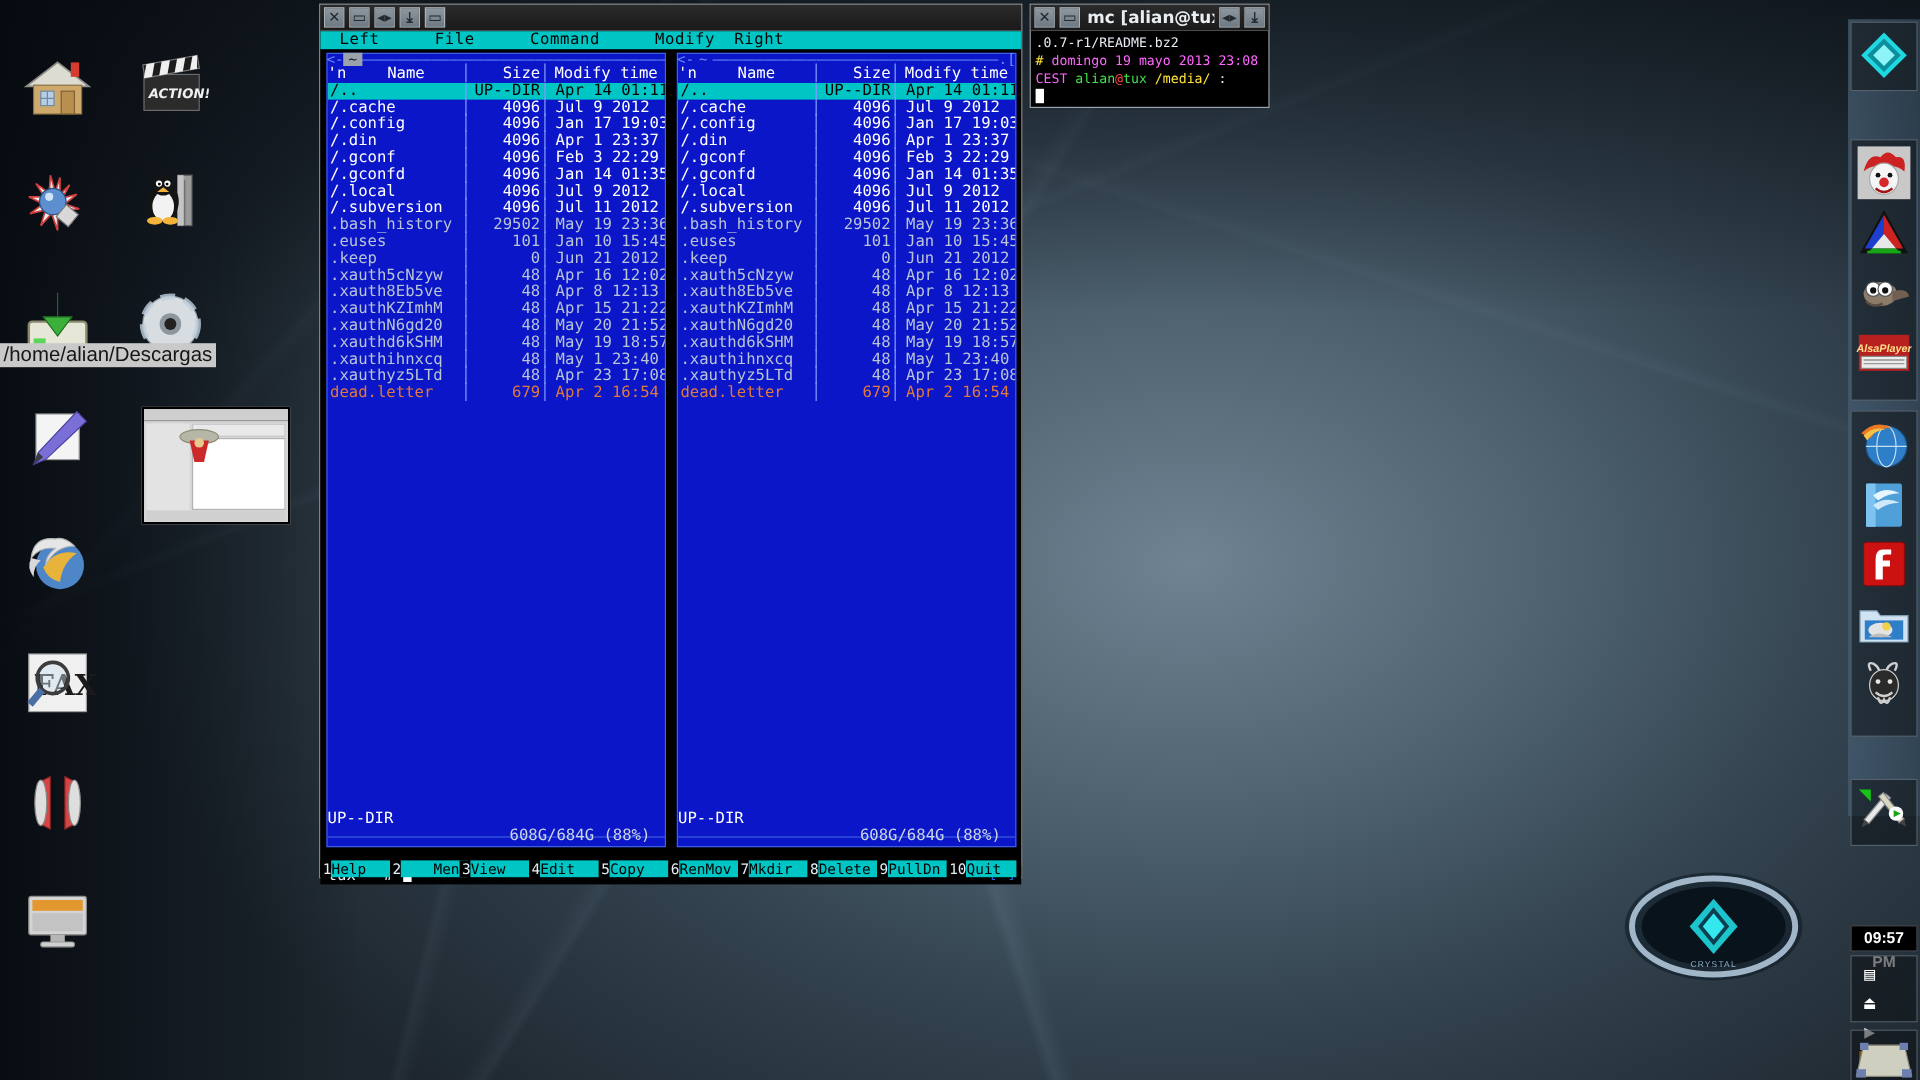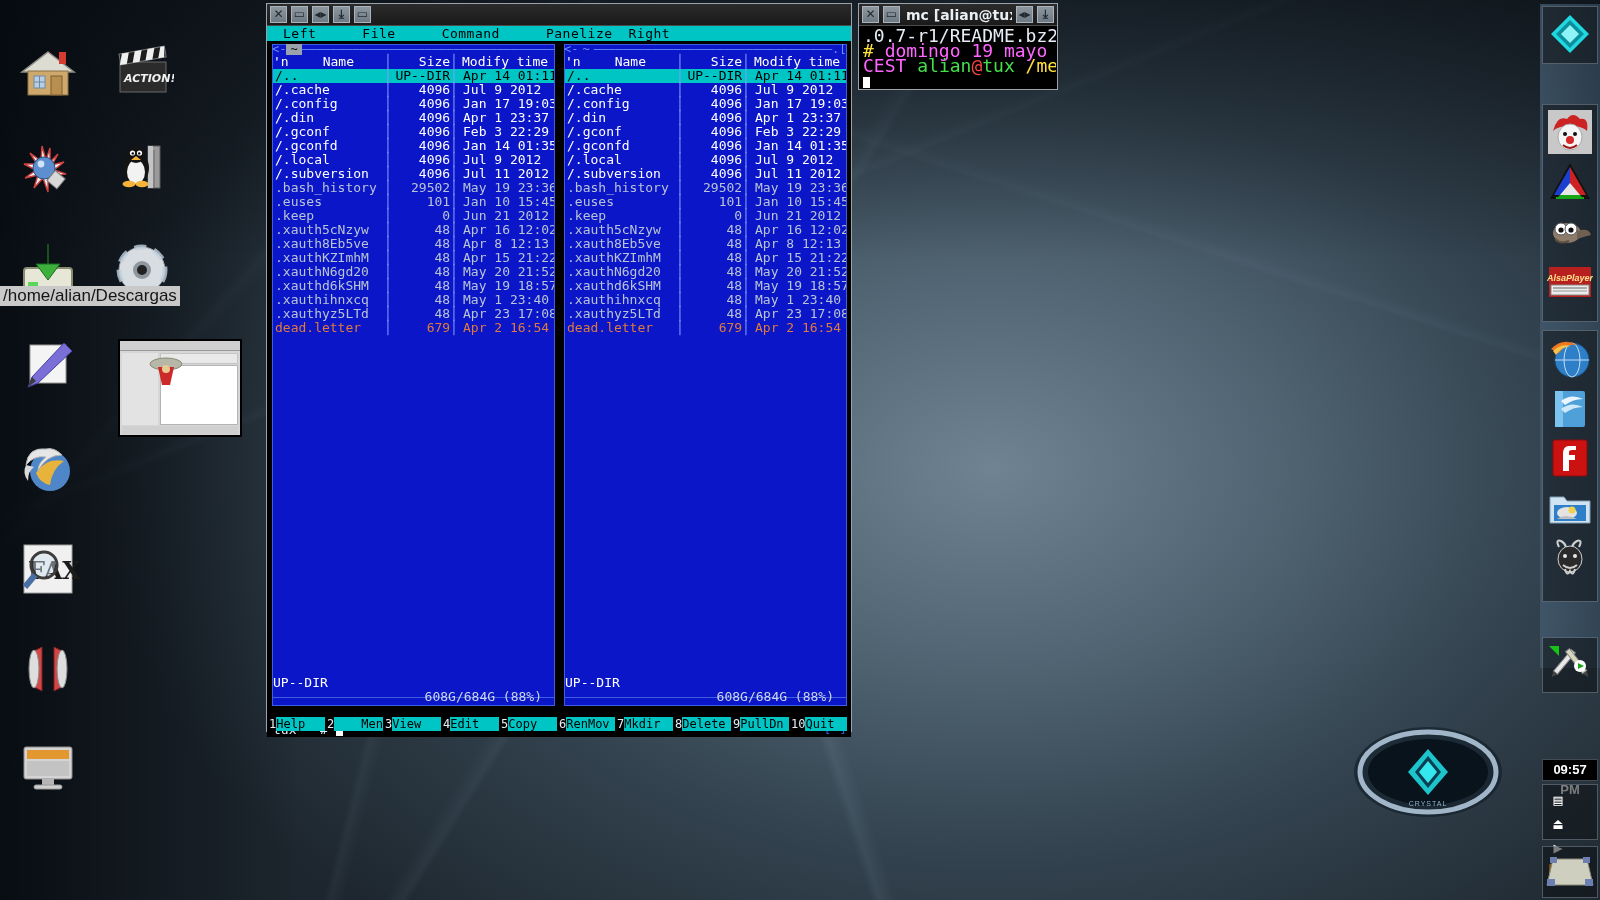--- a/index.html
+++ b/index.html
@@ -135,28 +135,28 @@
     font-size:12px; line-height:14px;
   }
   .fk { display:flex; align-items:center; }
   .fknum { background:#000; color:#e7edf5; padding-left:2px; }
   .fklab { background:#00c5c5; color:#000; }
 
   
   #term2 { left: 858px; top: 3px; width: 200px; height: 87px; }
   #term2 .body {
     position:absolute; left:1px; top:22px; right:1px; bottom:1px; background:#000;
-    font-family:"DejaVu Sans Mono", monospace; font-size:18px; line-height:15px;
+    font-family:"DejaVu Sans Mono", monospace; font-size:11px; line-height:15px;
     padding:2px 0 0 3px; overflow:hidden; white-space:nowrap;
   }
   .t-white{color:#e7edf5;} .t-yellow{color:#ffe23a;} .t-magenta{color:#ff66ff;}
   .t-green{color:#44e04a;} .t-red{color:#ff4444;}
 
   
-  #dock { position:absolute; right:0; top:4px; width:60px; height:664px;
+  #dock { position:absolute; right:0; top:16px; width:60px; height:664px;
           background: linear-gradient(90deg, rgba(68,92,112,.75), rgba(52,72,90,.72)); }
   .dockgroup { position:absolute; left:2px; width:56px; background:rgba(12,16,20,.55);
                border:1px solid rgba(150,165,180,.45); }
   .dockicon { width:46px; height:46px; margin:4px auto; position:relative; }
   .clockbox {
     position:absolute; left:2px; width:56px; height:22px; background:#000;
     border:1px solid rgba(150,165,180,.45);
     color:#fff; font-family:"Liberation Sans", sans-serif; font-weight:bold;
     font-size:13px; line-height:20px; text-align:center;
   }
@@ -332,21 +332,21 @@
     <div class="wbtn">⤓</div>
     <div class="wbtn">▭</div>
   </div>
 
   <div id="mcbody">
 
     <div class="mcmenu">
       <span class="m0">Left</span>
       <span style="margin-left:30px">File</span>
       <span style="margin-left:30px">Command</span>
-      <span style="margin-left:30px">Panelize</span>
+      <span style="margin-left:30px">Modify</span>
       <span style="">Right</span>
     </div>
 
     <div class="panels">
 
       <div class="panel" id="panel-left">
         <div class="pborder"></div>
         <div class="ptop">
           <span class="ptopline">&lt;-</span><span class="ptab">~</span><span class="ptopline">———————————————————————————————————</span><span class="ptopline">.[^]&gt;</span>
         </div>

